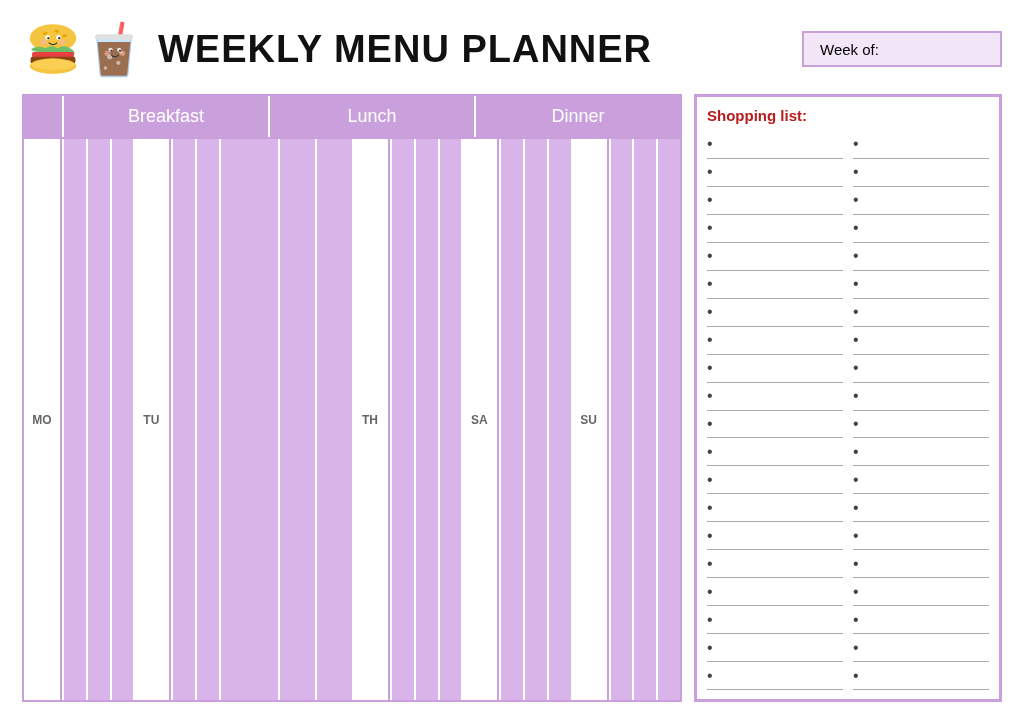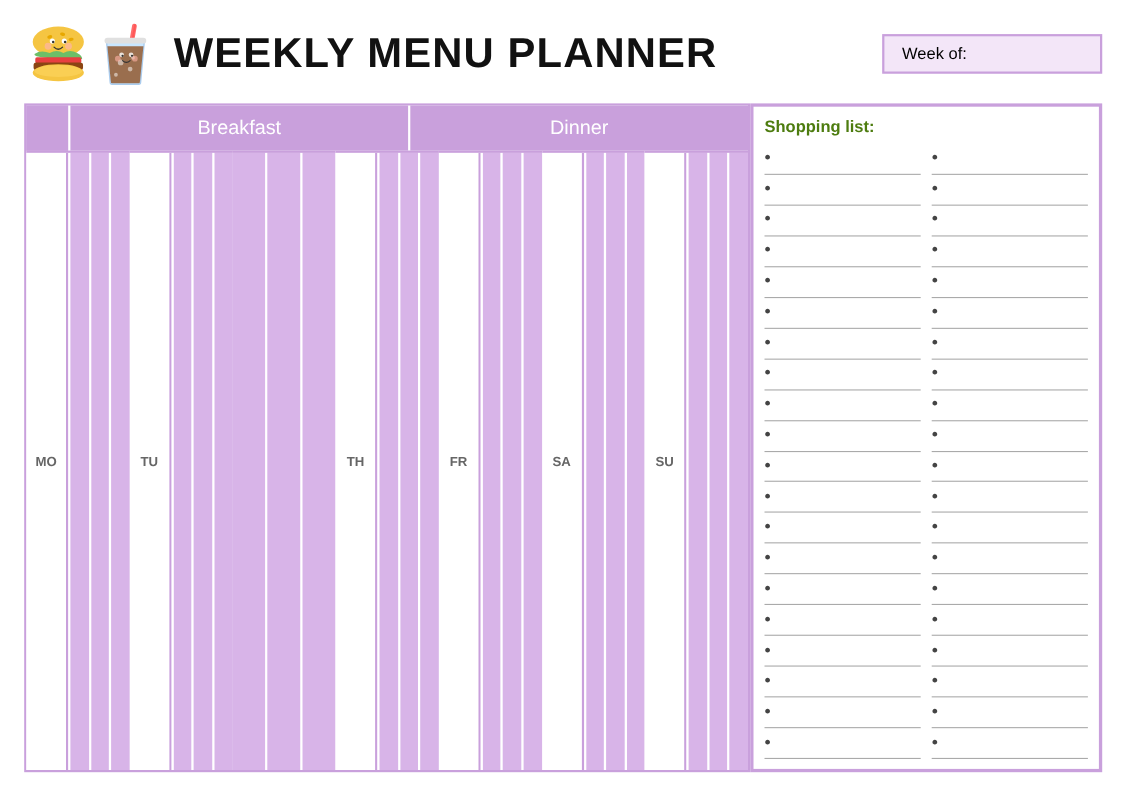--- a/index.html
+++ b/index.html
@@ -66,20 +66,21 @@
       min-width: 200px;
       height: 36px;
       display: flex;
       align-items: center;
     }
 
     
     .main-content {
       display: flex;
       flex: 1;
+      gap: 12px;
     }
 
     
     .planner {
       flex: 0 0 660px;
       display: flex;
       flex-direction: column;
       border: 2px solid #c9a0dc;
     }
 
@@ -146,21 +147,21 @@
       border: 3px solid #c9a0dc;
       background: #fff;
       display: flex;
       flex-direction: column;
       padding: 10px 10px 8px 10px;
     }
 
     .shopping-title {
       font-size: 15px;
       font-weight: bold;
-      color: #4d7c0f;
+      color: #b91c1c;
       margin-bottom: 8px;
     }
 
     .shopping-list-grid {
       display: grid;
       grid-template-columns: 1fr 1fr;
       grid-template-rows: repeat(20, 1fr);
       flex: 1;
       gap: 0 10px;
     }
@@ -258,20 +259,21 @@
     </div>
   </div>
 
   <div class="main-content">
 
     <div class="planner">
 
       <div class="planner-header">
         <div class="day-label-col"></div>
         <div class="col-header">Breakfast</div>
+        <div class="col-header">Lunch</div>
         <div class="col-header">Dinner</div>
       </div>
 
       <div class="planner-body">
 
         <div class="planner-row">
           <div class="day-label">MO</div>
           <div class="meal-cell"></div>
           <div class="meal-cell"></div>
           <div class="meal-cell"></div>
@@ -290,26 +292,20 @@
           <div class="meal-cell"></div>
         </div>
 
         <div class="planner-row">
           <div class="day-label">TH</div>
           <div class="meal-cell"></div>
           <div class="meal-cell"></div>
           <div class="meal-cell"></div>
         </div>
 
-        <div class="planner-row">
-          <div class="day-label">FR</div>
-          <div class="meal-cell"></div>
-          <div class="meal-cell"></div>
-          <div class="meal-cell"></div>
-        </div>
 
         <div class="planner-row">
           <div class="day-label">SA</div>
           <div class="meal-cell"></div>
           <div class="meal-cell"></div>
           <div class="meal-cell"></div>
         </div>
 
         <div class="planner-row">
           <div class="day-label">SU</div>

